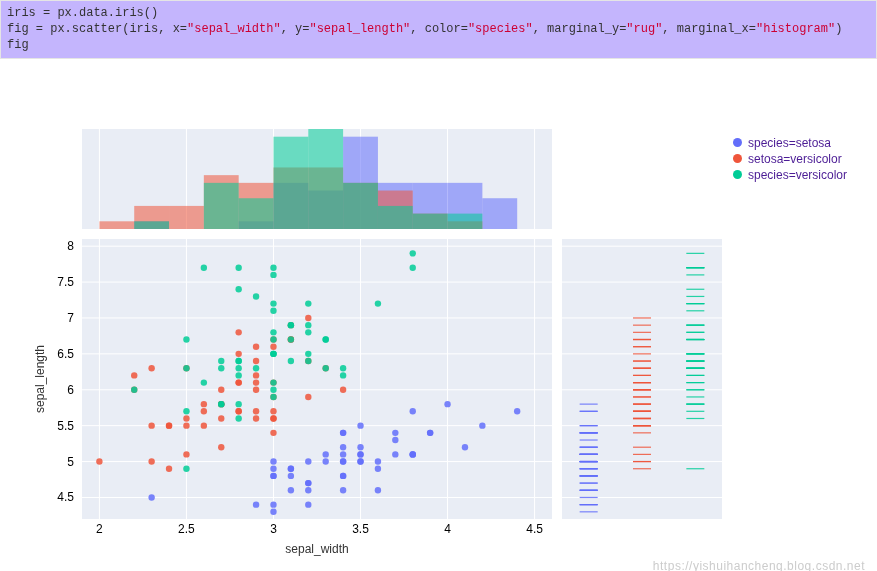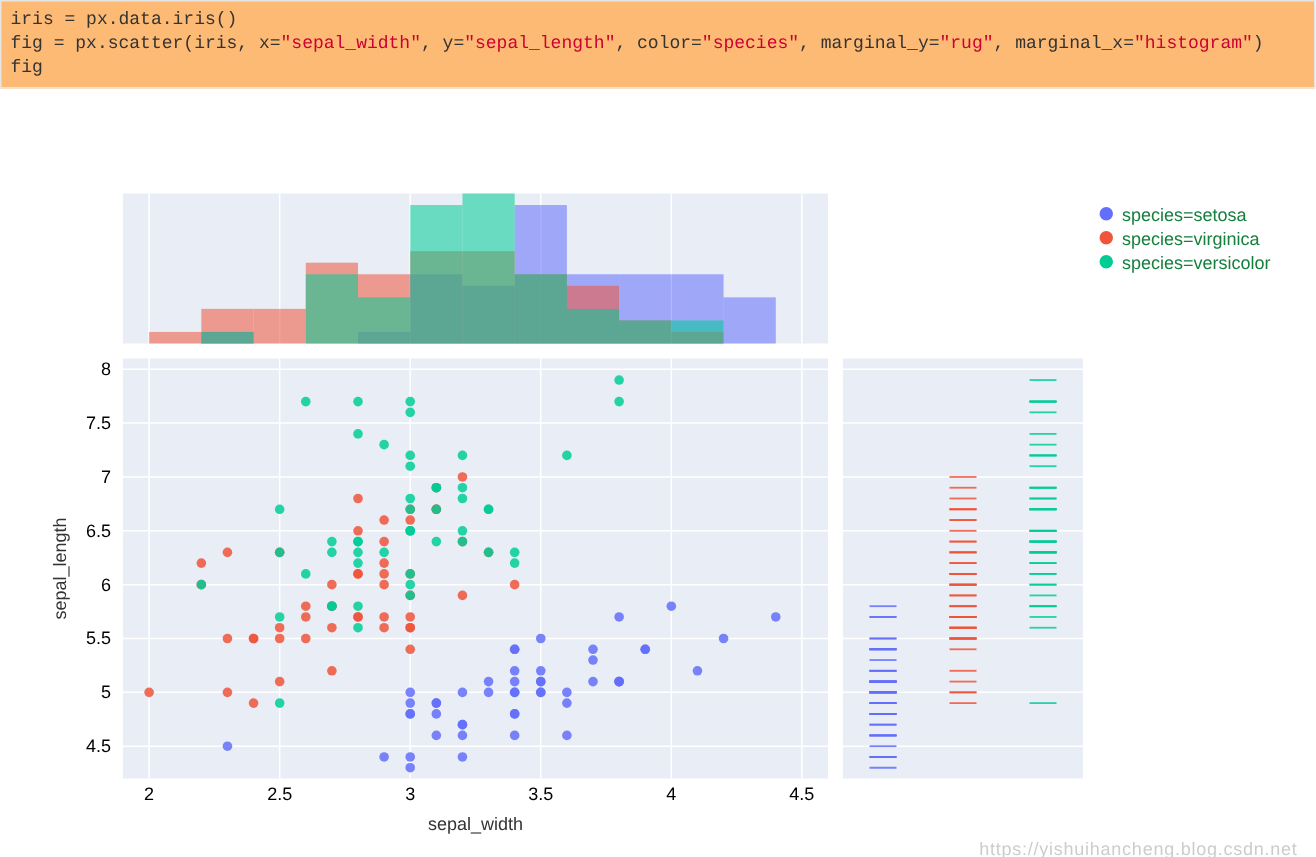--- a/index.html
+++ b/index.html
@@ -1,20 +1,20 @@
 <!DOCTYPE html>
 <html><head>
 <meta charset="utf-8">
 <style>
   html,body{margin:0;padding:0;font-family:Arial,Helvetica,sans-serif;background:#fff;color:#333;font-size:12px}
   .wrap{width:877px}
-  .code{background:#fdba74;border:1px solid #e5e5e5;padding:4px 6px;font-family:"Courier New",monospace;font-size:12px;line-height:1.35;white-space:pre}
+  .code{background:#c4b5fd;border:1px solid #e5e5e5;padding:4px 6px;font-family:"Courier New",monospace;font-size:12px;line-height:1.35;white-space:pre}
   .code .s{color:#c03}
   .chart-area{position:relative;width:877px;height:520px}
-  .legend{position:absolute;right:30px;top:75px;font-size:12px;color:#15803d}
+  .legend{position:absolute;right:30px;top:75px;font-size:12px;color:#4c1d95}
   .legend div{display:flex;align-items:center;margin:2px 0}
   .legend .sw{width:9px;height:9px;border-radius:50%;margin-right:6px}
   .plot-bg{position:absolute;background:#e9edf5}
   .grid line{stroke:#fff;stroke-width:1}
   .axis-title{fill:#333;font-size:12px}
   .watermark{position:absolute;right:12px;bottom:6px;color:#ccc;font-size:12px;letter-spacing:.5px}
 </style>
 </head>
 <body>
 <div class="wrap">
@@ -25,21 +25,21 @@
 
 <div class="chart-area">
 
   <div class="legend">
     <div>
           <span class="sw" style="background:#636efa"></span>
           <span>species=setosa</span>
         </div>
     <div>
           <span class="sw" style="background:#ef553b"></span>
-          <span>species=virginica</span>
+          <span>setosa=versicolor</span>
         </div>
     <div>
           <span class="sw" style="background:#00cc96"></span>
           <span>species=versicolor</span>
         </div>
   </div>
 
   <div class="plot-bg" style="left:82px;top:70px;width:470px;height:100px"></div>
   <div class="plot-bg" style="left:82px;top:180px;width:470px;height:280px"></div>
   <div class="plot-bg" style="left:562px;top:180px;width:160px;height:280px"></div>

